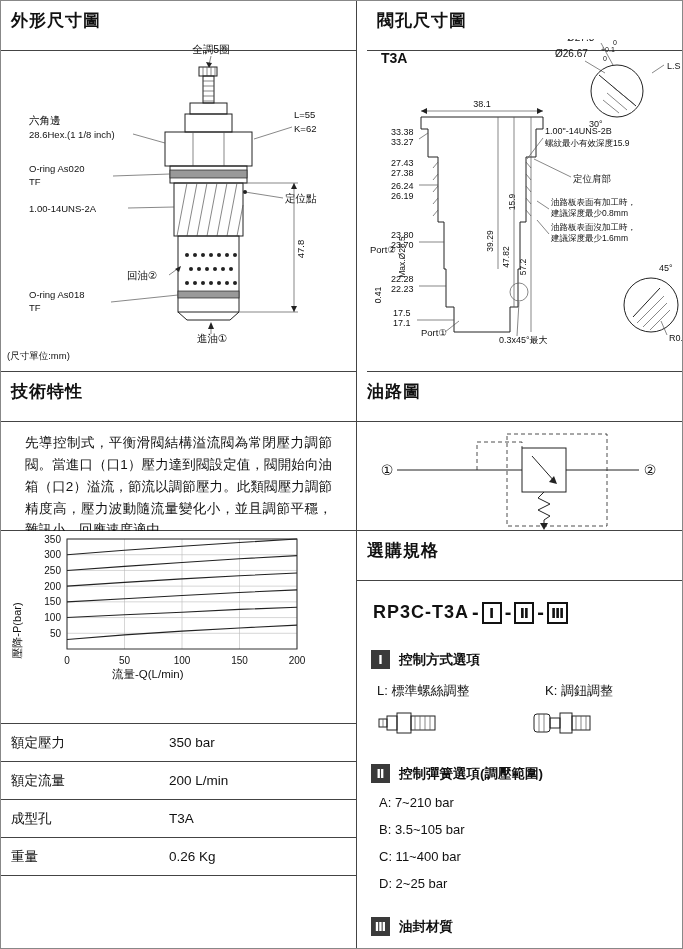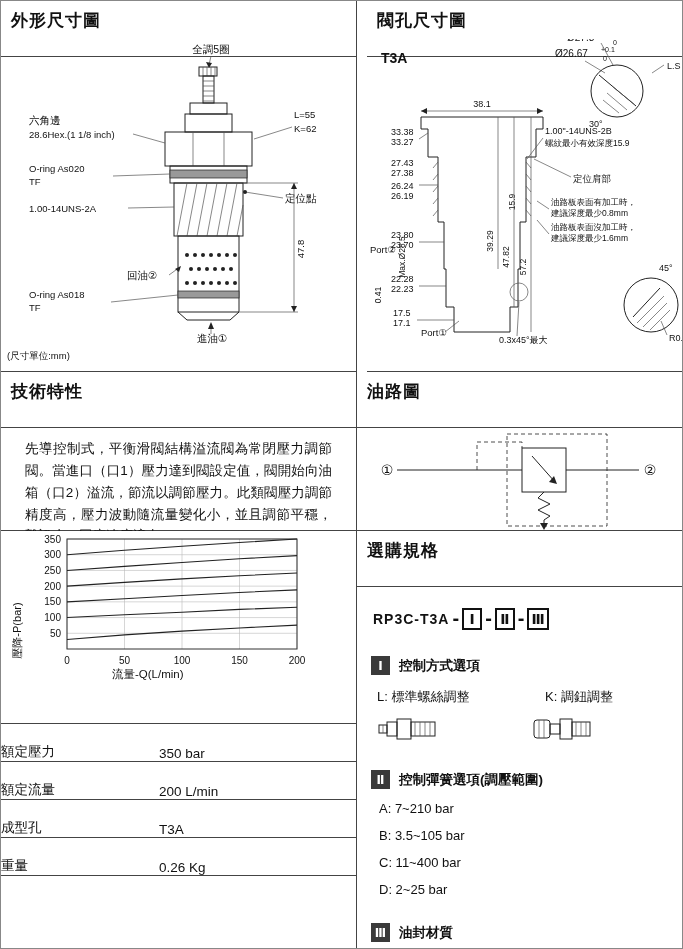--- a/index.html
+++ b/index.html
@@ -1,45 +1,45 @@
 <!DOCTYPE html>
 <html><head>
 <meta charset="utf-8">
 <style>
   *{margin:0;padding:0;box-sizing:border-box}
   body{font-family:"Liberation Sans","DejaVu Sans",sans-serif;background:#e8e8e8;color:#111}
   .page{position:relative;width:683px;height:949px;margin:0 auto;background:#fff;border:1px solid #888;overflow:hidden}
   .sec{position:absolute;background:#fff}
   .b-r{border-right:1px solid #444}
   .b-b{border-bottom:1px solid #444}
-  .sec-title{font-size:17px;font-weight:bold;padding:8px 10px 24px;border-bottom:1px solid #444;letter-spacing:1px}
+  .sec-title{font-size:17px;font-weight:bold;padding:8px 10px 18px;border-bottom:1px solid #444;letter-spacing:1px}
   svg{display:block}
   svg text{font-family:"Liberation Sans","DejaVu Sans",sans-serif;fill:#111}
   .draw{stroke:#222;fill:none;stroke-width:1}
   .thin{stroke:#555;stroke-width:0.7;fill:none}
   .features-text{padding:10px 24px;font-size:13.5px;line-height:1.62;text-align:justify}
   
   #curve .chart-wrap{position:relative;width:356px;height:155px}
   .ylabel{position:absolute;left:-44px;top:92px;width:120px;text-align:center;transform:rotate(-90deg);font-size:11px}
   .xlabel{position:absolute;left:111px;top:136px;width:140px;text-align:left;font-size:11.5px}
   
   #ordering{font-size:13px}
   .model-line{margin:20px 0 0 16px;display:flex;align-items:center}
-  .model-prefix{font-size:14px;font-weight:bold;letter-spacing:1px}
+  .model-prefix{font-size:18px;font-weight:bold;letter-spacing:1px}
   .model-line .dash{font-size:20px;font-weight:bold;margin:0 3px}
   .code-box{display:inline-flex;align-items:center;justify-content:center;min-width:20px;height:22px;padding:0 2px;border:2px solid #111;font-weight:bold;font-size:14px}
   .opt-head{display:flex;align-items:center;margin:26px 0 0 14px;font-weight:bold;font-size:13.5px}
   .roman-box{display:inline-flex;align-items:center;justify-content:center;width:19px;height:19px;background:#3a3a3a;color:#fff;font-size:12px;font-weight:bold;margin-right:9px;flex:0 0 auto}
   .opt-row{display:flex;margin:13px 10px 0 20px}
   .opt-row span:first-child{width:168px}
   .icons-row{display:flex;margin:8px 0 0 18px}
   .icons-row .icon-slot{width:168px}
   .opt-list div{margin:12px 12px 0 22px}
   
-  .param-row{height:38px;border-bottom:1px solid #444;display:flex;align-items:flex-end;font-size:13.5px}
+  .param-row{height:38px;border-bottom:1px solid #444;display:flex;align-items:center;padding-left:10px;font-size:13.5px}
   .param-label{width:158px}
 </style>
 </head>
 <body>
 
 <div class="page">
 
   <section class="sec b-r b-b" id="outline" style="left:0;top:0;width:356px;height:371px">
     <div class="sec-title">外形尺寸圖</div>
     <svg viewBox="0 0 356 333" width="356" height="333" style="position:absolute;left:0;top:38px">

